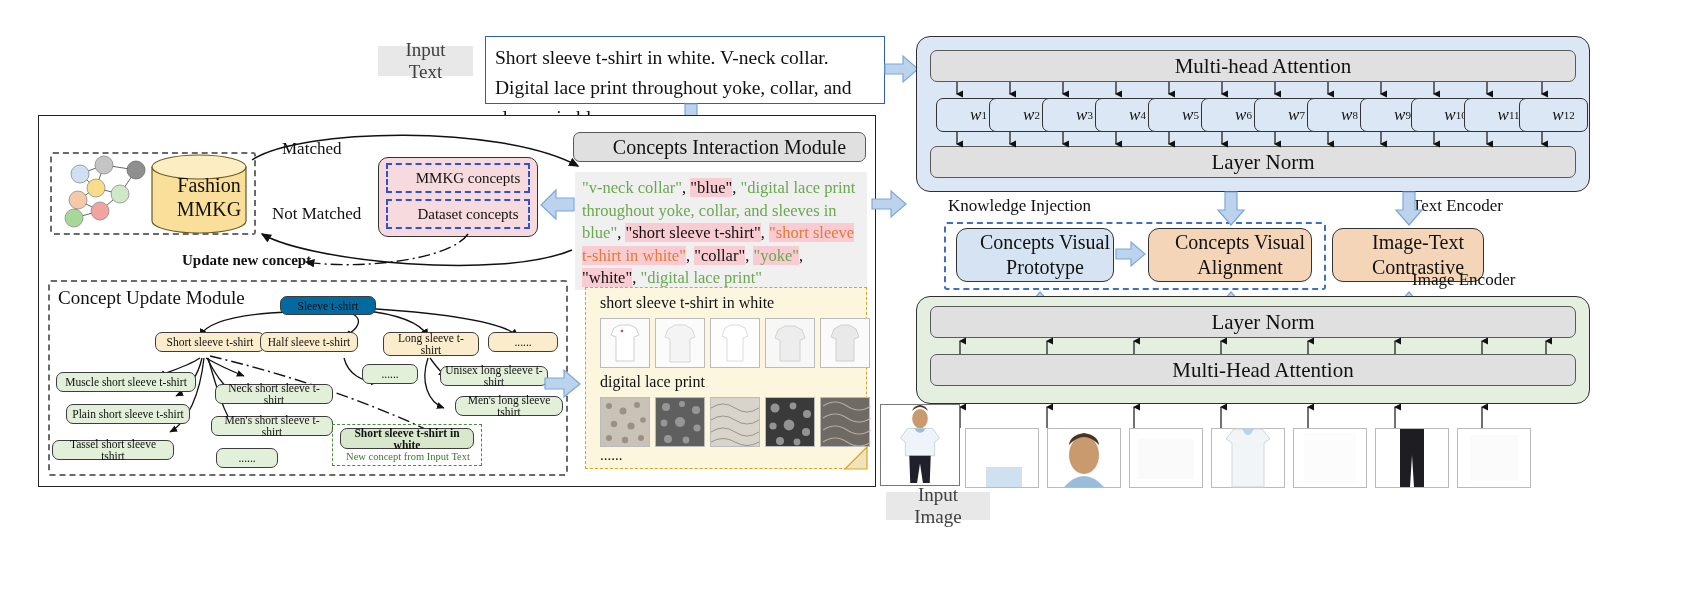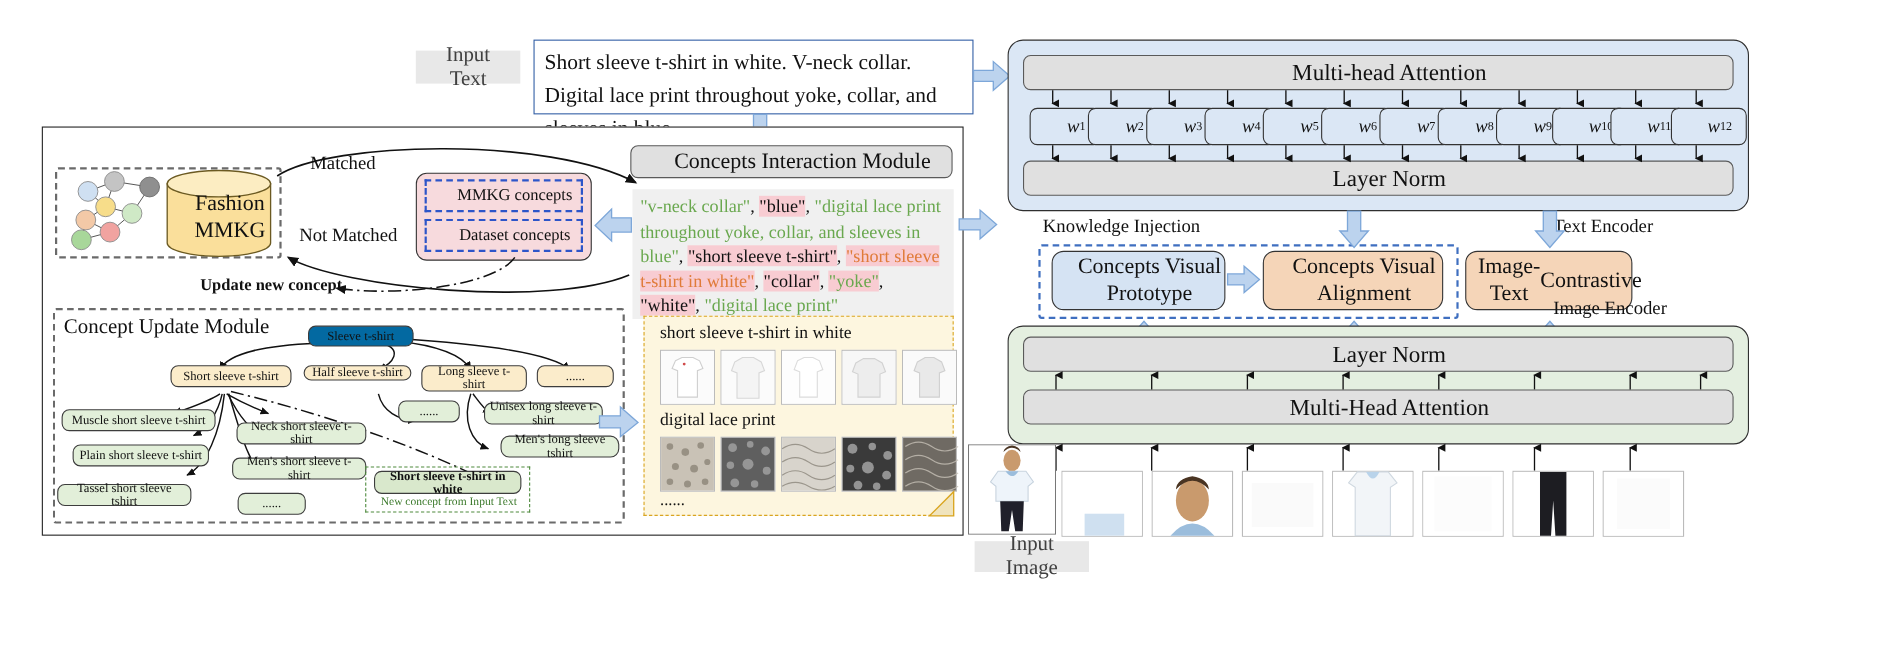--- a/index.html
+++ b/index.html
@@ -169,21 +169,21 @@
     <path d="M382,68 C388,76 392,82 398,86" marker-end="url(#t)"></path>
     <path d="M380,68 C372,92 380,112 396,118" marker-end="url(#t)"></path>
   </g>
 
   <path d="M162,66 C230,82 320,110 396,148" fill="none" stroke="#111" stroke-width="1.4" stroke-dasharray="12,4,2,4" marker-end="url(#t)"></path>
 </svg>
 
 <div class="abs node n-blue" style="left:280px;top:296px;width:96px;height:19px;">Sleeve t-shirt</div>
 
 <div class="abs node n-yellow" style="left:155px;top:332px;width:110px;height:20px;">Short sleeve t-shirt</div>
-<div class="abs node n-yellow" style="left:276px;top:332px;width:98px;height:14px;">Half sleeve t-shirt</div>
+<div class="abs node n-yellow" style="left:260px;top:332px;width:98px;height:20px;">Half sleeve t-shirt</div>
 <div class="abs node n-yellow" style="left:383px;top:332px;width:96px;height:24px;">Long sleeve t-shirt</div>
 <div class="abs node n-yellow" style="left:488px;top:332px;width:70px;height:20px;">......</div>
 
 <div class="abs node n-green" style="left:56px;top:372px;width:140px;height:20px;">Muscle short sleeve t-shirt</div>
 <div class="abs node n-green" style="left:66px;top:404px;width:124px;height:20px;">Plain short sleeve t-shirt</div>
 <div class="abs node n-green" style="left:52px;top:440px;width:122px;height:20px;">Tassel short sleeve tshirt</div>
 <div class="abs node n-green" style="left:215px;top:384px;width:118px;height:20px;">Neck short sleeve t-shirt</div>
 <div class="abs node n-green" style="left:211px;top:416px;width:122px;height:20px;">Men's short sleeve t-shirt</div>
 <div class="abs node n-green" style="left:216px;top:448px;width:62px;height:20px;">......</div>
 
@@ -367,21 +367,21 @@
   <span>Prototype</span>
 </div>
 <svg class="abs" style="left:1116px;top:242px;width:30px;height:28px;">
   <path d="M0,7 L15,7 L15,0 L29,12 L15,24 L15,17 L0,17 Z" fill="#bcd3ee" stroke="#7da7d9" stroke-width="1.2"></path>
 </svg>
 <div class="abs boxorange ctr" style="left:1148px;top:228px;width:164px;height:54px;flex-direction:column;">
   <span>Concepts Visual</span>
   <span>Alignment</span>
 </div>
 
-<div class="abs boxorange ctr" style="left:1332px;top:228px;width:152px;height:54px;flex-direction:row;align-items:center;">
+<div class="abs boxorange ctr" style="left:1332px;top:228px;width:152px;height:54px;flex-direction:column;align-items:center;">
   <span>Image-Text</span>
   <span>Contrastive</span>
 </div>
 
 <svg class="abs" style="left:1217px;top:192px;width:28px;height:34px;">
   <path d="M8,0 L20,0 L20,18 L27,18 L14,33 L1,18 L8,18 Z" fill="#bcd3ee" stroke="#7da7d9" stroke-width="1.2"></path>
 </svg>
 <svg class="abs" style="left:1395px;top:192px;width:28px;height:34px;">
   <path d="M8,0 L20,0 L20,18 L27,18 L14,33 L1,18 L8,18 Z" fill="#bcd3ee" stroke="#7da7d9" stroke-width="1.2"></path>
 </svg>

